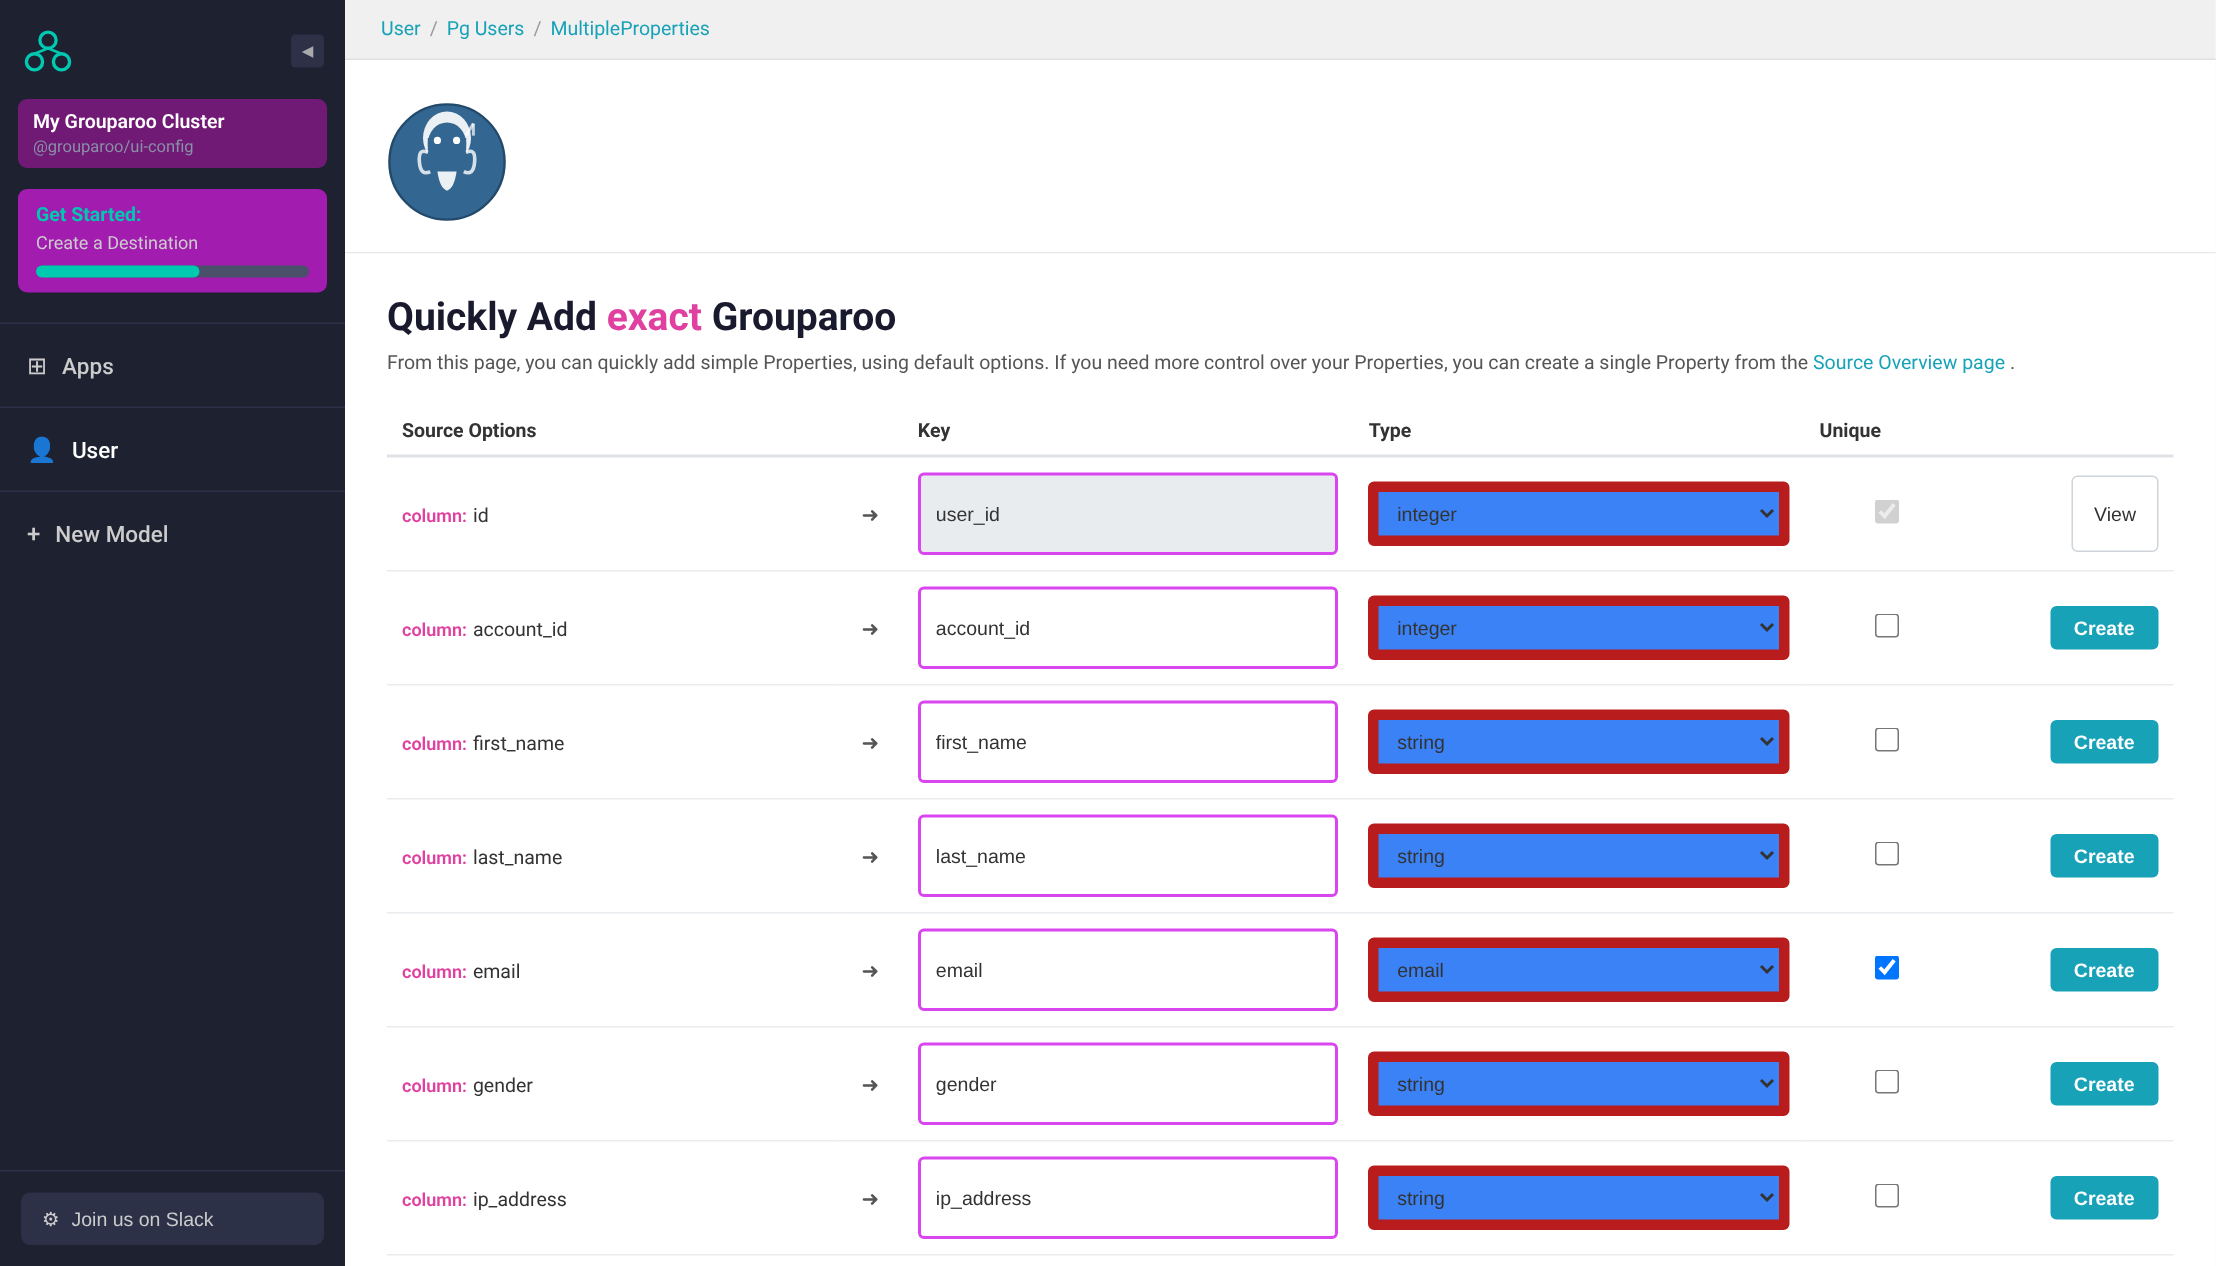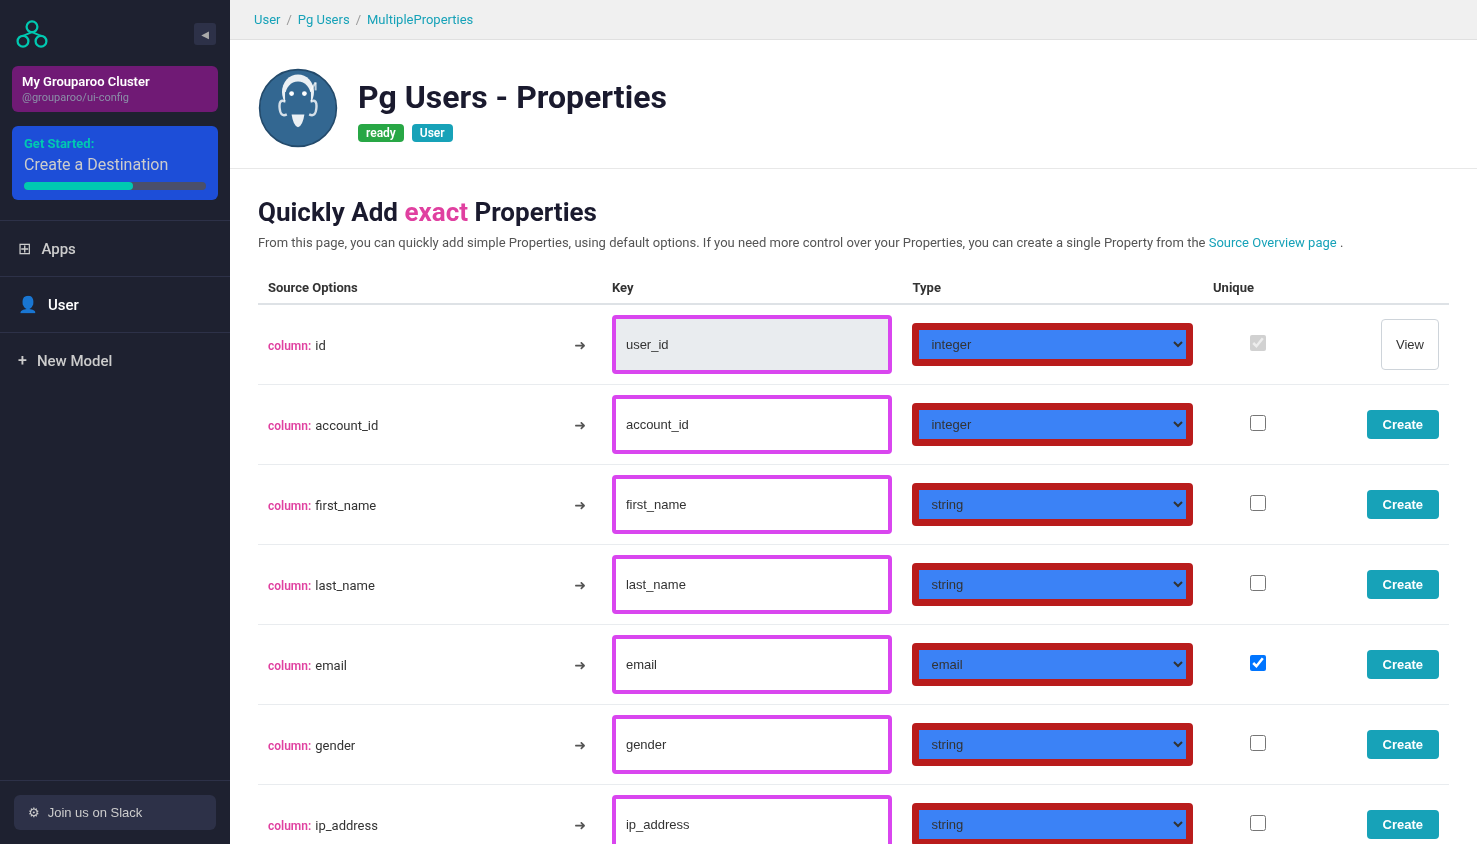--- a/index.html
+++ b/index.html
@@ -55,32 +55,32 @@
       font-weight: 600;
       color: #fff;
     }
     .cluster-sub {
       font-size: 11px;
       color: #8b8fa8;
       margin-top: 2px;
     }
     .get-started-box {
       margin: 4px 12px 14px 12px;
-      background: #1d4ed8;
+      background: #a21caf;
       border-radius: 6px;
       padding: 10px 12px;
     }
     .get-started-title {
       font-size: 13px;
       font-weight: 700;
       color: #00c9b1;
       margin-bottom: 4px;
     }
     .get-started-desc {
-      font-size: 16px;
+      font-size: 12px;
       color: #ccc;
       margin-bottom: 8px;
     }
     .progress-bar-bg {
       background: #4a4f6a;
       border-radius: 4px;
       height: 8px;
       width: 100%;
     }
     .progress-bar-fill {
@@ -239,21 +239,21 @@
       margin-right: 4px;
     }
     .col-value {
       color: #333;
       font-size: 13px;
     }
     .arrow-icon { color: #555; font-size: 14px; }
     .key-input {
       width: 100%;
       padding: 18px 10px;
-      border: 4px solid #d946ef;
+      border: 2px solid #d946ef;
       border-radius: 4px;
       font-size: 13px;
       color: #333;
       background: #fff;
     }
     .key-input.readonly { background: #e9ecef; }
     .type-select {
       width: 100%;
       padding: 6px 8px;
       border: 7px solid #b91c1c;
@@ -366,32 +366,25 @@
         <rect x="34" y="30" width="32" height="28" fill="#336791"></rect>
         <path d="M34 42 Q26 38 27 50 Q28 62 36 58" fill="none" stroke="#fff" stroke-width="3" opacity="0.8"></path>
         <path d="M66 42 Q74 38 73 50 Q72 62 64 58" fill="none" stroke="#fff" stroke-width="3" opacity="0.8"></path>
         <path d="M42 58 Q44 72 50 74 Q56 72 58 58" fill="#fff" opacity="0.9"></path>
         <circle cx="42" cy="32" r="3" fill="#fff"></circle>
         <circle cx="58" cy="32" r="3" fill="#fff"></circle>
         <line x1="66" y1="28" x2="72" y2="18" stroke="#fff" stroke-width="2.5" opacity="0.7"></line>
         <line x1="72" y1="18" x2="72" y2="28" stroke="#fff" stroke-width="2.5" opacity="0.7"></line>
       </svg>
     </div>
-    <div class="page-title-area">
-      <h1 class="page-title">Pg Users - Properties</h1>
-      <div>
-        <span class="badge badge-ready">ready</span>
-        <span class="badge badge-user">User</span>
-      </div>
-    </div>
   </div>
 
   <div class="content-area">
     <h2 class="section-title">
-      <span>Quickly Add </span><span class="exact">exact</span><span> Properties</span>
+      <span>Quickly Add </span><span class="exact">exact</span><span> Grouparoo</span>
     </h2>
     <p class="section-desc">
       <span>From this page, you can quickly add simple Properties, using default options. If you need more control over your Properties, you can create a single Property from the </span>
       <a href="#">Source Overview page</a>
       <span>.</span>
     </p>
 
     <table class="props-table">
       <thead>
         <tr>

